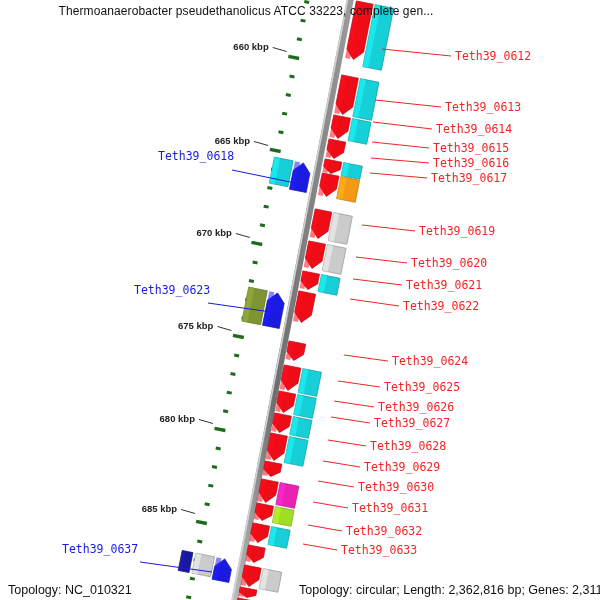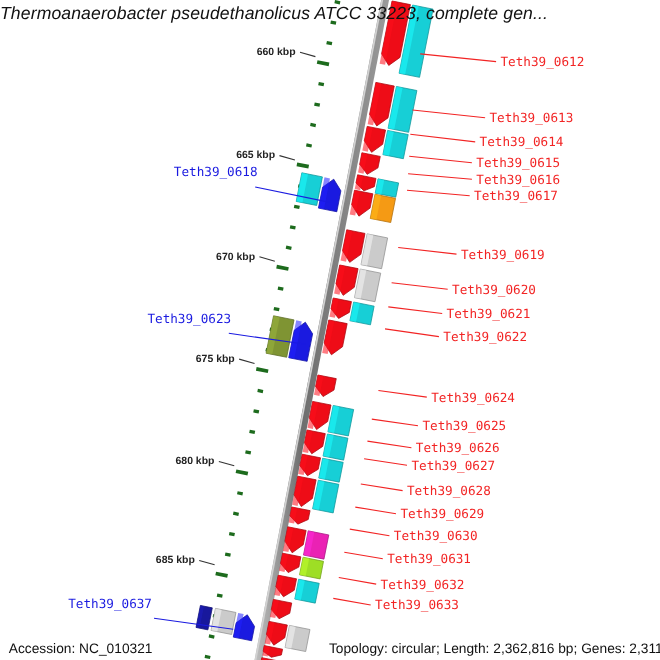--- a/index.html
+++ b/index.html
@@ -6,21 +6,21 @@
   body{
     width:600px;height:600px;overflow:hidden;position:relative;
     font-family:"Liberation Sans","DejaVu Sans",sans-serif;
     -webkit-font-smoothing:antialiased;
   }
   #stage{position:absolute;left:0;top:0;width:600px;height:600px;overflow:hidden;}
   svg#canvas{position:absolute;left:0;top:0;width:600px;height:600px;display:block;}
 
   .title{
     position:absolute;left:0;top:4px;width:492px;text-align:center;
-    font-style:italic;font-size:16px;color:#111;letter-spacing:.1px;
+    font-size:12px;color:#111;letter-spacing:.1px;
     white-space:nowrap;z-index:30;pointer-events:none;
   }
   .statusbar{
     position:absolute;left:0;bottom:0;width:600px;height:22px;z-index:30;
   }
   .acc{
     position:absolute;left:8px;bottom:3px;font-size:12.5px;color:#111;
     white-space:nowrap;
   }
   .topo{
@@ -243,17 +243,17 @@
         <text x="352" y="512" class="lbl lbl-fwd">Teth39_0631</text>
         <text x="346" y="535" class="lbl lbl-fwd">Teth39_0632</text>
         <text x="341" y="554" class="lbl lbl-fwd">Teth39_0633</text>
         <text x="158" y="160" class="lbl lbl-rev">Teth39_0618</text>
         <text x="134" y="294" class="lbl lbl-rev">Teth39_0623</text>
         <text x="62" y="553" class="lbl lbl-rev">Teth39_0637</text>
       </g>
   </svg>
 
   <div class="statusbar">
-    <div class="acc">Accession: NC_010321</div>
+    <div class="acc">Topology: NC_010321</div>
     <div class="topo">Topology: circular; Length: 2,362,816 bp; Genes: 2,311</div>
   </div>
 
 </div>
 
 </body></html>

